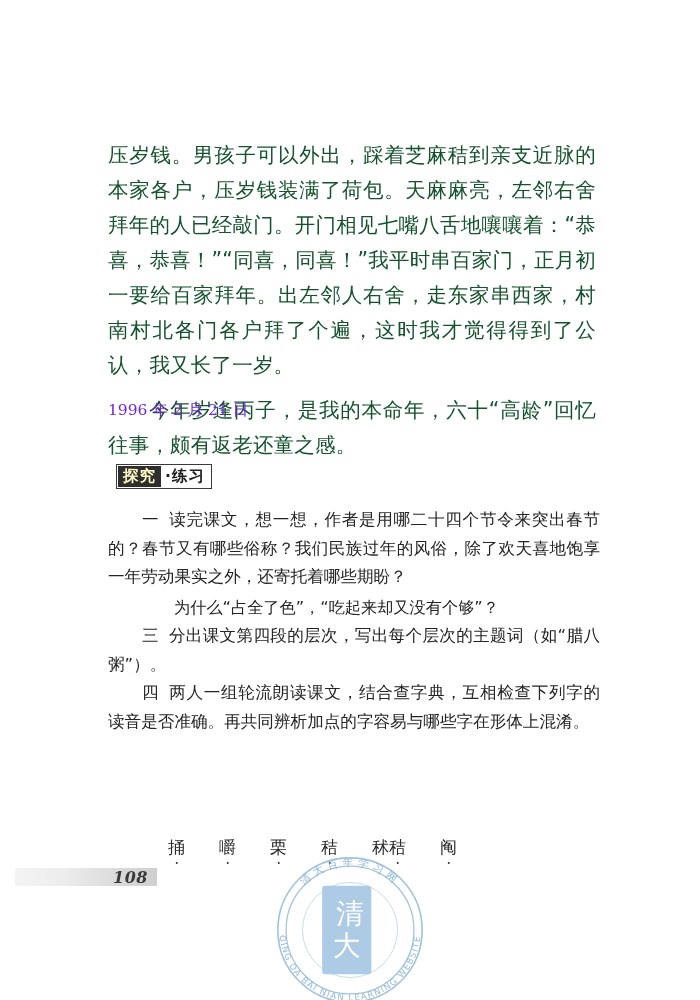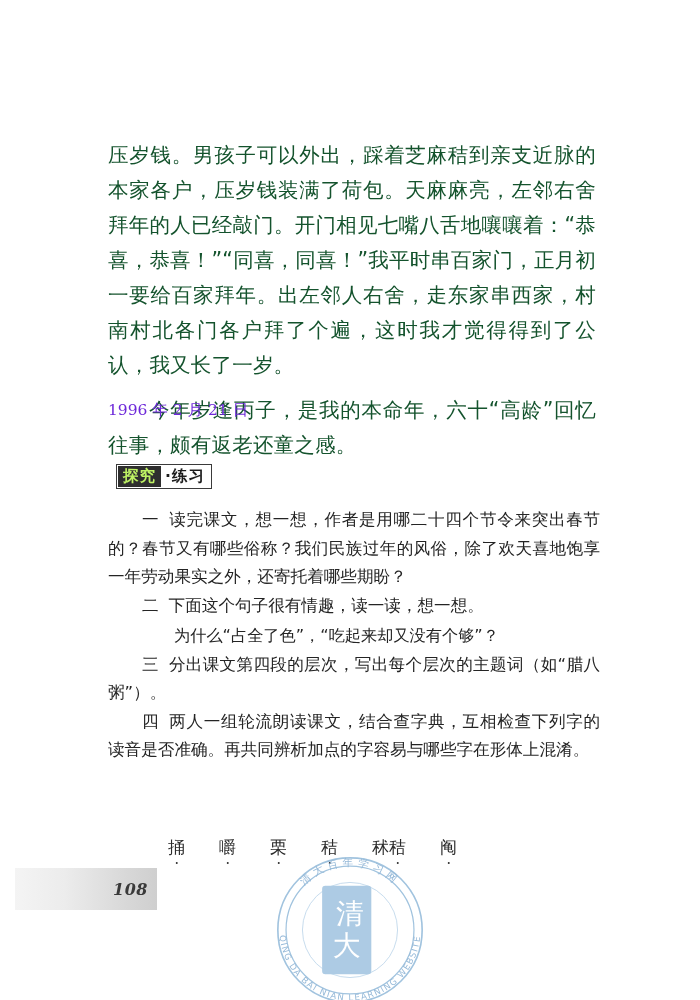--- a/index.html
+++ b/index.html
@@ -66,21 +66,21 @@
     border: 1px solid #3a3a3a;
     background: #ffffff;
     display: flex;
     align-items: stretch;
     height: 25px;
     box-sizing: border-box;
     padding: 1px;
   }
   .sh-dark {
     background: #2e2e2e;
-    color: #bef264;
+    color: #fef9c3;
     font-size: 15.5px;
     line-height: 21px;
     padding: 0 5px;
     letter-spacing: 1px;
     font-weight: bold;
     display: flex;
     align-items: center;
   }
   .sh-light {
     color: #1d1d1d;
@@ -166,21 +166,21 @@
     border-radius: 50%;
     background: #2b2b2b;
   }
 
   
   .page-number-bar {
     position: absolute;
     left: 15px;
     top: 868px;
     width: 142px;
-    height: 42px;
+    height: 18px;
     background: linear-gradient(to right, #f4f4f4 0%, #ececec 35%, #d8d8d8 78%, #cfcfcf 100%);
     display: flex;
     align-items: center;
     justify-content: flex-end;
     padding-right: 9px;
     box-sizing: border-box;
   }
   .page-number {
     font-family: "DejaVu Serif", "Liberation Serif", serif;
     font-style: italic;
@@ -215,21 +215,20 @@
 
   <div class="section-heading">
     <span class="sh-dark">探究</span>
     <span class="sh-light">·练习</span>
   </div>
 
   <div class="exercises">
 
     <p class="ex-item"><span class="ex-num">一</span><span>读完课文，想一想，作者是用哪二十四个节令来突出春节的？春节又有哪些俗称？我们民族过年的风俗，除了欢天喜地饱享一年劳动果实之外，还寄托着哪些期盼？</span></p>
 
-    <p class="ex-item"><span class="ex-num">二</span><span>下面这个句子很有情趣，读一读，想一想。</span></p>
 
 
     <p class="ex-sub">为什么“占全了色”，“吃起来却又没有个够”？</p>
 
     <p class="ex-item"><span class="ex-num">三</span><span>分出课文第四段的层次，写出每个层次的主题词（如“腊八粥”）。</span></p>
 
     <p class="ex-item"><span class="ex-num">四</span><span>两人一组轮流朗读课文，结合查字典，互相检查下列字的读音是否准确。再共同辨析加点的字容易与哪些字在形体上混淆。</span></p>
 
   </div>
 

